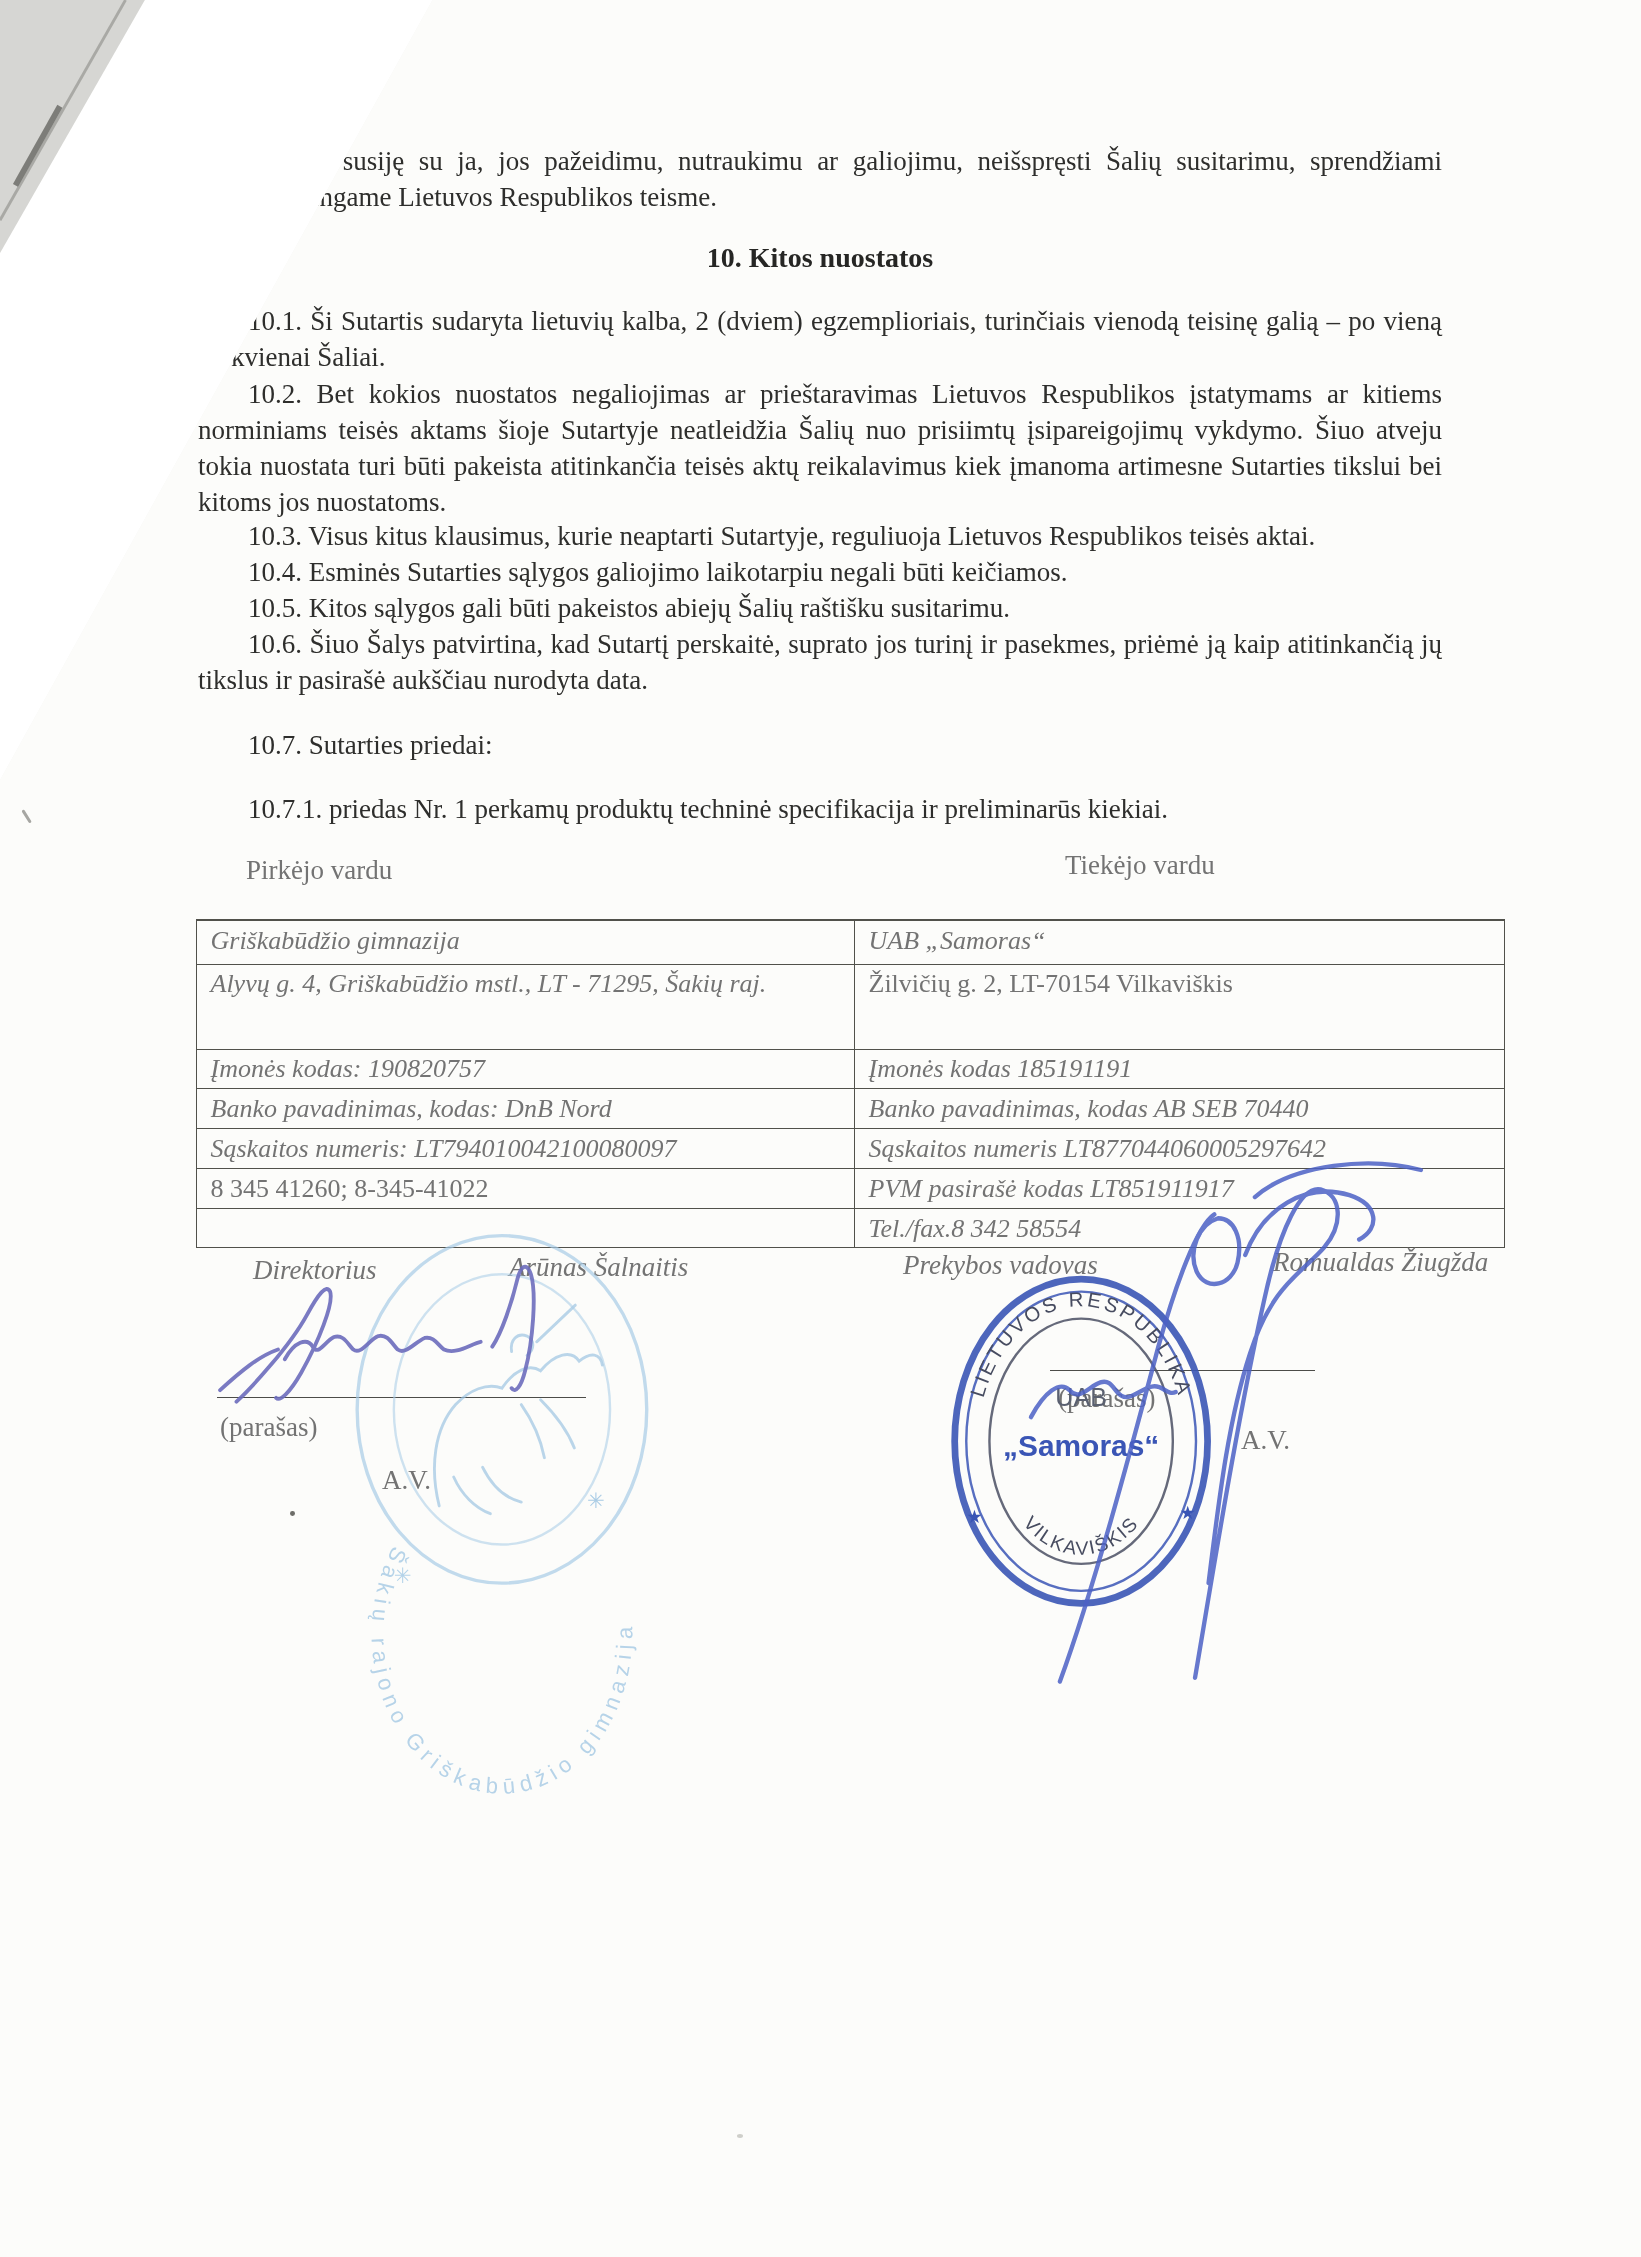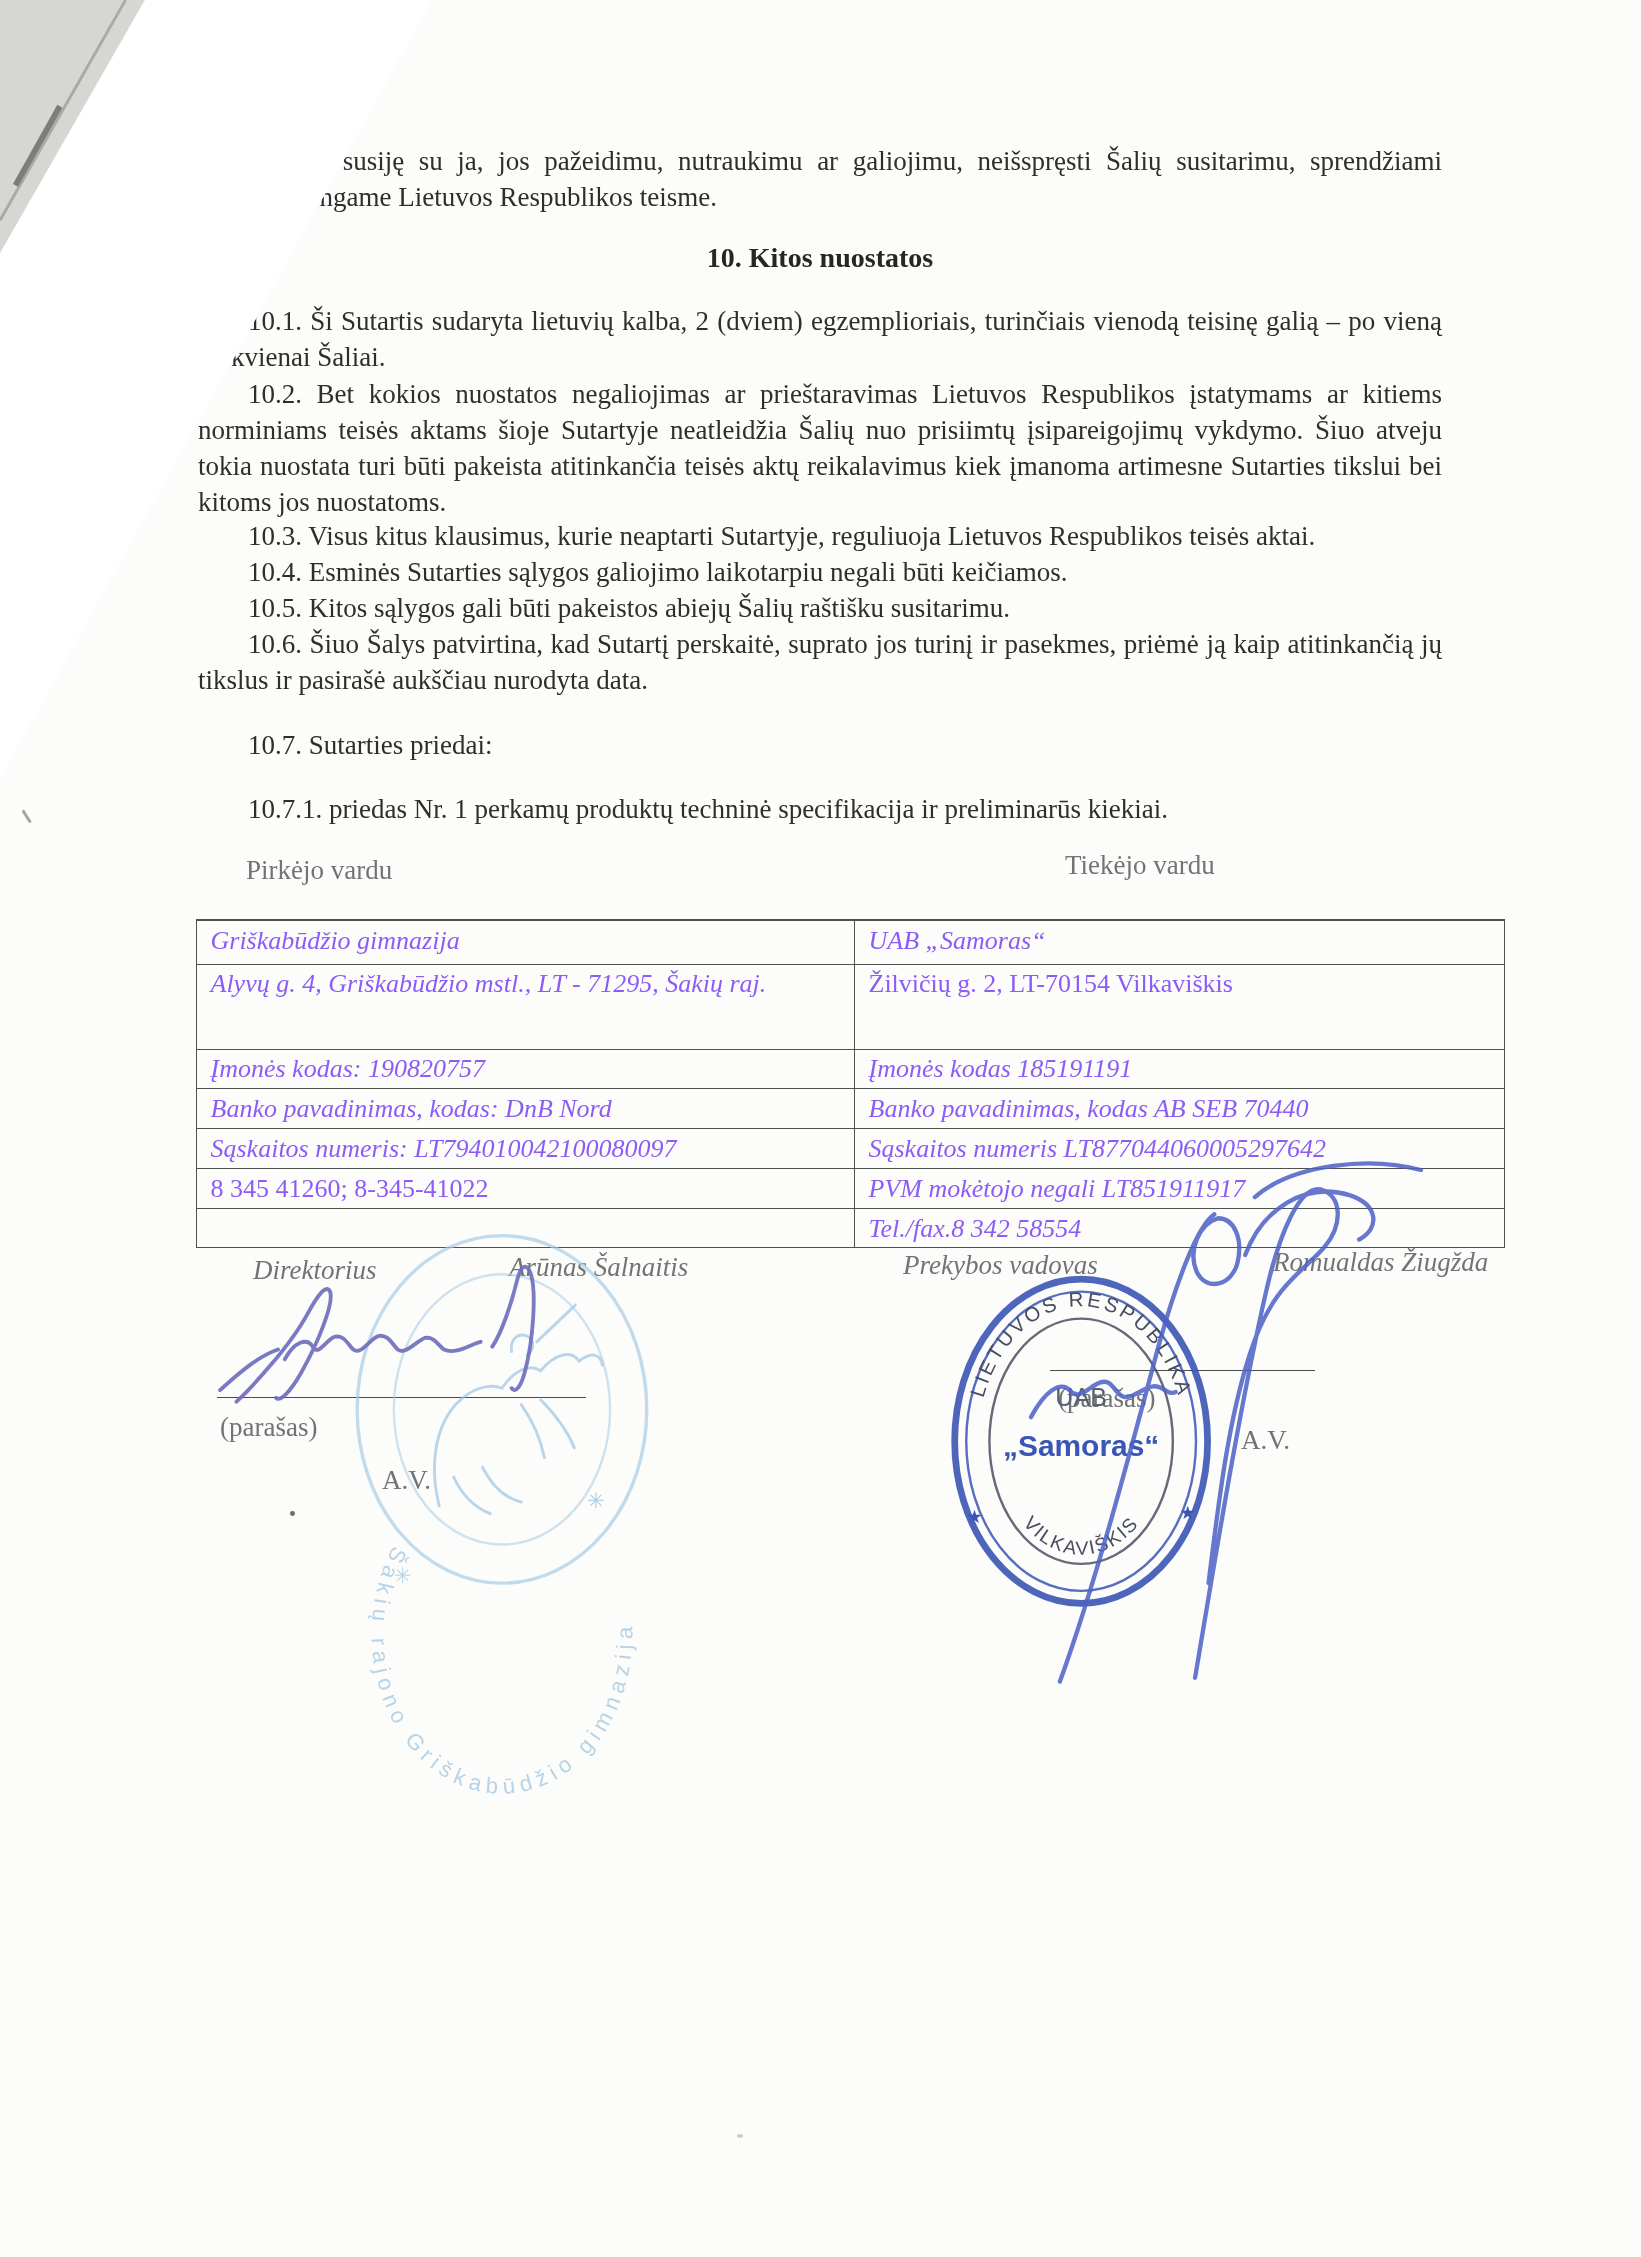--- a/index.html
+++ b/index.html
@@ -15,21 +15,21 @@
   .indent{text-indent:50px;}
   .heading{
     left:198px;width:1244px;text-align:center;font-weight:bold;
     font-size:28px;color:#262624;
   }
   .label{font-size:27px;color:#737373;}
   .ital{font-style:italic;}
   table.parties{
     position:absolute;left:196px;top:919px;width:1307px;
     border-collapse:collapse;table-layout:fixed;
-    font-size:26px;font-style:italic;color:#8b5cf6;
+    font-size:26px;font-style:italic;color:#737373;
   }
   table.parties td{
     border:1.9px solid #51514b;padding:1.9px 5.8px 1.9px 13.5px;vertical-align:top;
     line-height:35px;overflow:hidden;
   }
   table.parties tr:first-child td{border-top:2.9px solid #51514b;}
   td.up{font-style:normal;}
   td.jst{text-align:justify;margin-top:24px;}
   .sigline{position:absolute;height:0;border-top:1.9px solid #4c4c48;}
   .plain{font-style:normal;}
@@ -78,21 +78,21 @@
     <tr style="height:37px">
       <td>Banko pavadinimas, kodas: DnB Nord</td>
       <td>Banko pavadinimas, kodas AB SEB 70440</td>
     </tr>
     <tr style="height:37px">
       <td>Sąskaitos numeris: LT794010042100080097</td>
       <td>Sąskaitos numeris LT877044060005297642</td>
     </tr>
     <tr style="height:37px">
       <td class="up">8 345 41260; 8-345-41022</td>
-      <td>PVM mokėtojo negali LT851911917</td>
+      <td>PVM pasirašė kodas LT851911917</td>
     </tr>
     <tr style="height:37px">
       <td></td>
       <td>Tel./fax.8 342 58554</td>
     </tr>
   </tbody>
     </table>
 
   <div class="abs label ital" style="left:253px;top:1255px">Direktorius</div>
   <div class="abs label ital" style="left:509px;top:1252px">Arūnas Šalnaitis</div>

